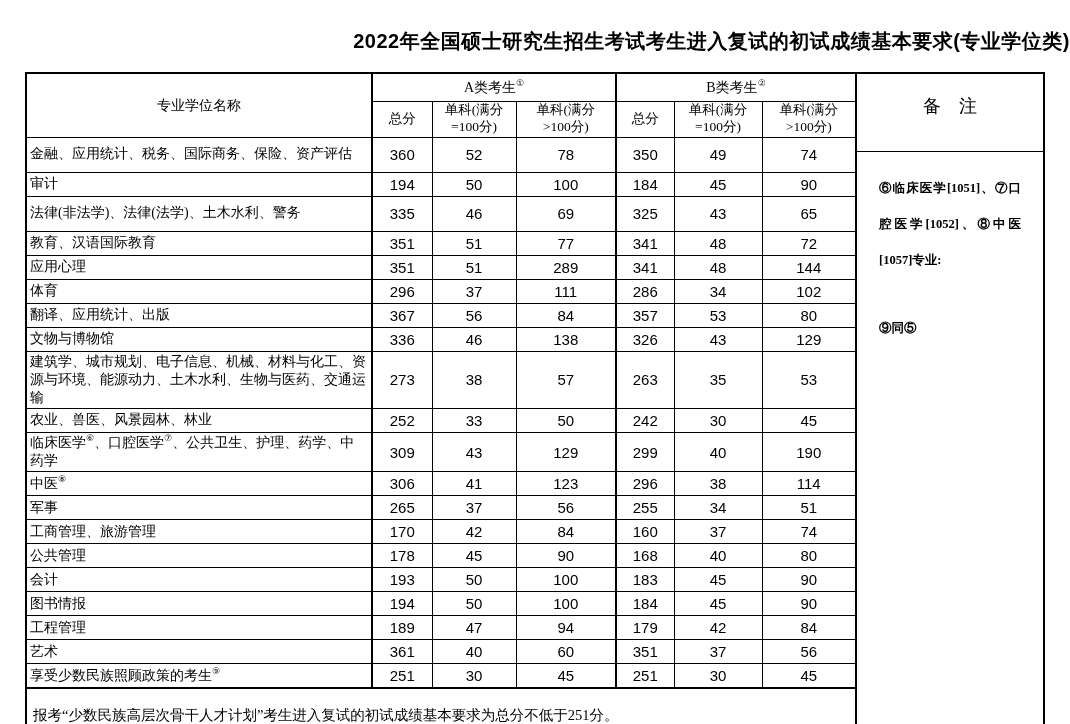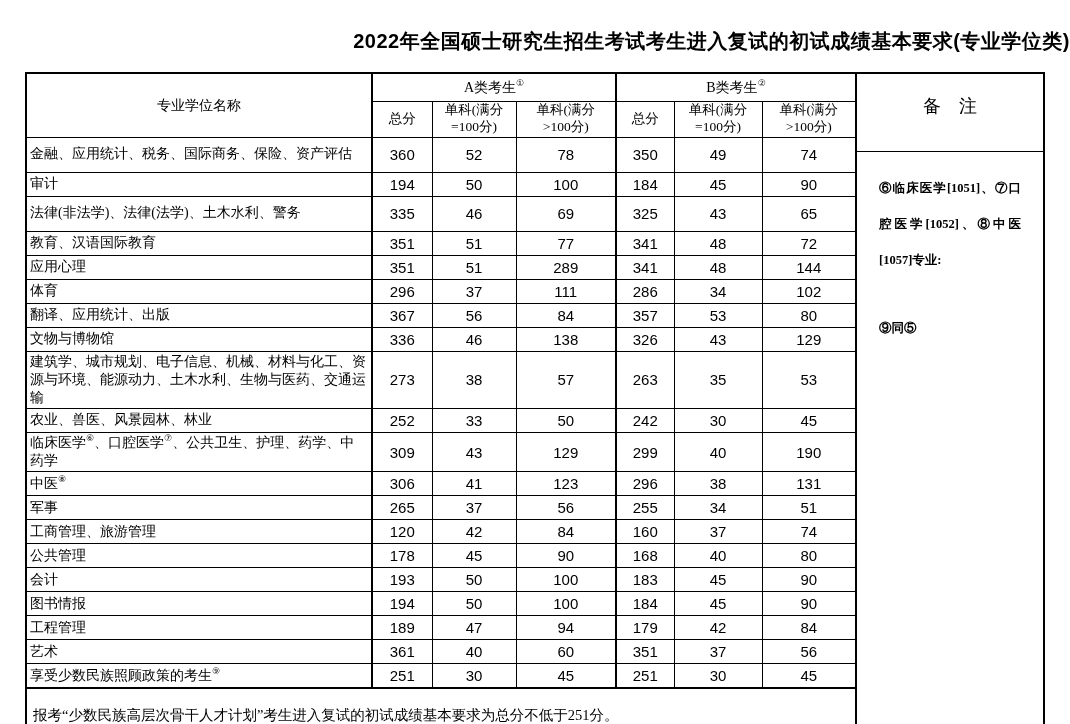--- a/index.html
+++ b/index.html
@@ -247,34 +247,34 @@
               <td class="num-cell">40</td>
               <td class="num-cell">190</td>
             </tr>
             <tr>
               <td class="name-cell">中医<sup>⑧</sup></td>
               <td class="num-cell sec">306</td>
               <td class="num-cell">41</td>
               <td class="num-cell">123</td>
               <td class="num-cell sec">296</td>
               <td class="num-cell">38</td>
-              <td class="num-cell">131</td>
+              <td class="num-cell">114</td>
             </tr>
             <tr>
               <td class="name-cell">军事</td>
               <td class="num-cell sec">265</td>
               <td class="num-cell">37</td>
               <td class="num-cell">56</td>
               <td class="num-cell sec">255</td>
               <td class="num-cell">34</td>
               <td class="num-cell">51</td>
             </tr>
             <tr>
               <td class="name-cell">工商管理、旅游管理</td>
-              <td class="num-cell sec">120</td>
+              <td class="num-cell sec">170</td>
               <td class="num-cell">42</td>
               <td class="num-cell">84</td>
               <td class="num-cell sec">160</td>
               <td class="num-cell">37</td>
               <td class="num-cell">74</td>
             </tr>
             <tr>
               <td class="name-cell">公共管理</td>
               <td class="num-cell sec">178</td>
               <td class="num-cell">45</td>

